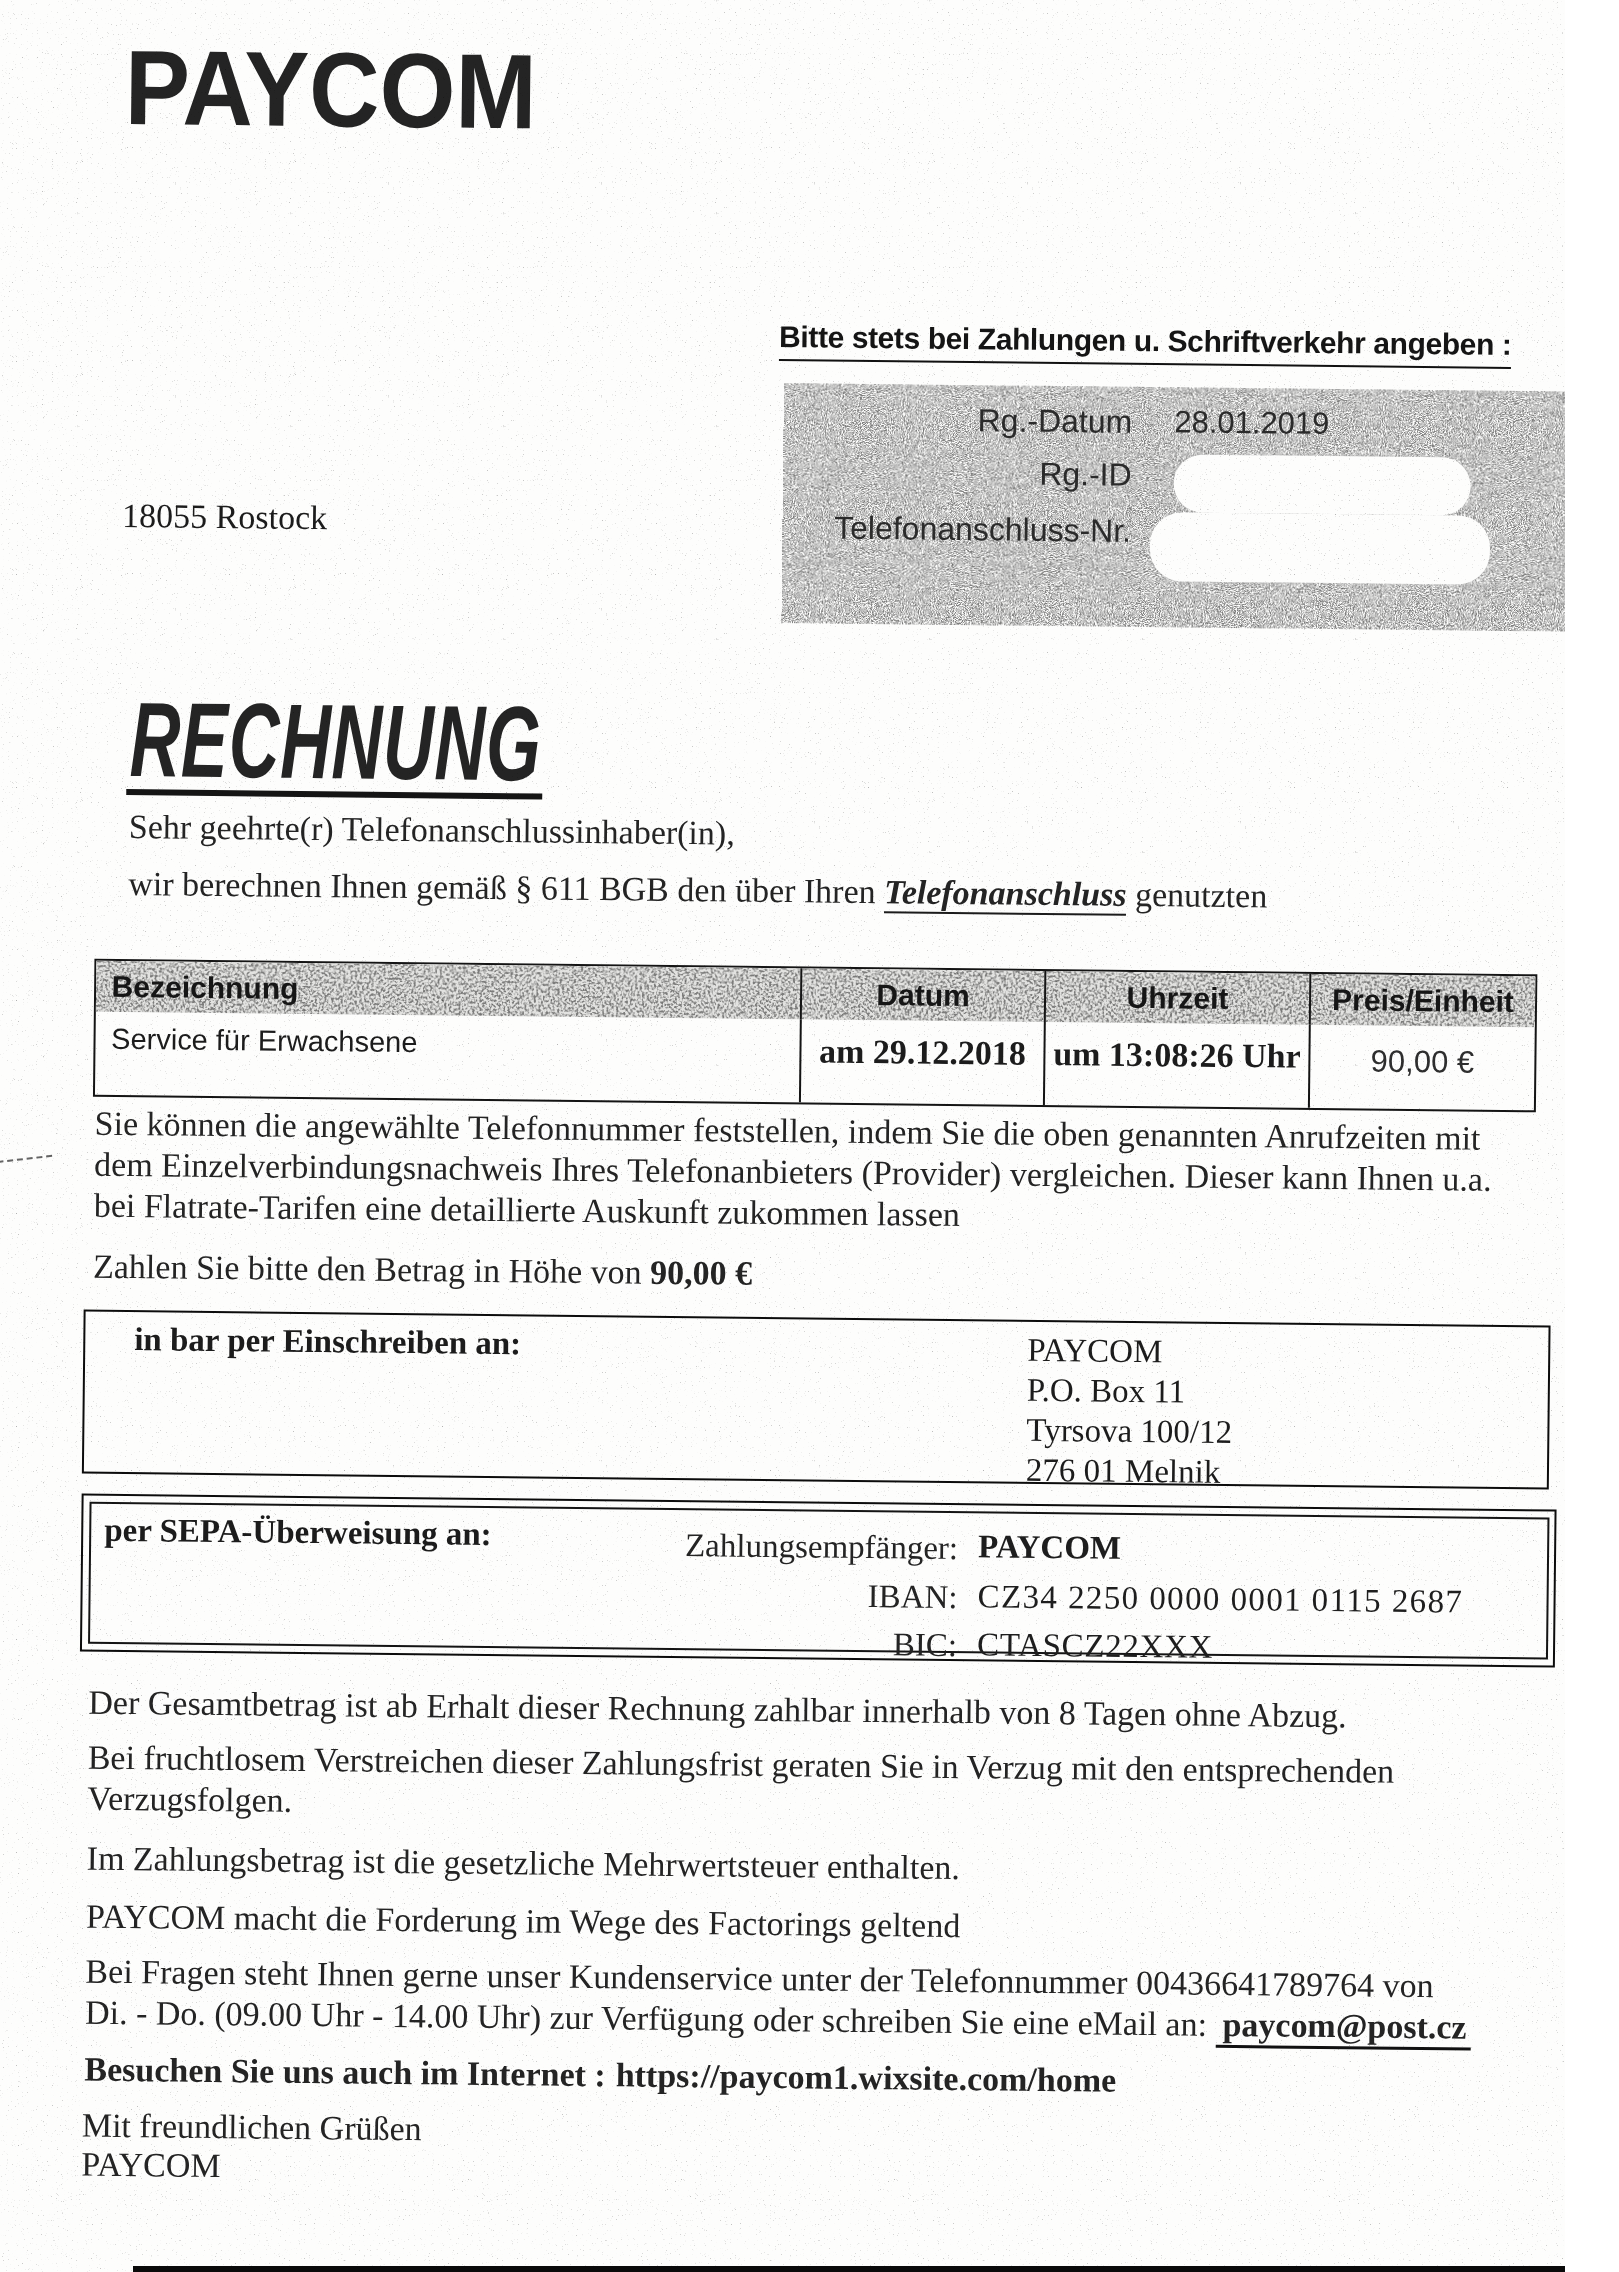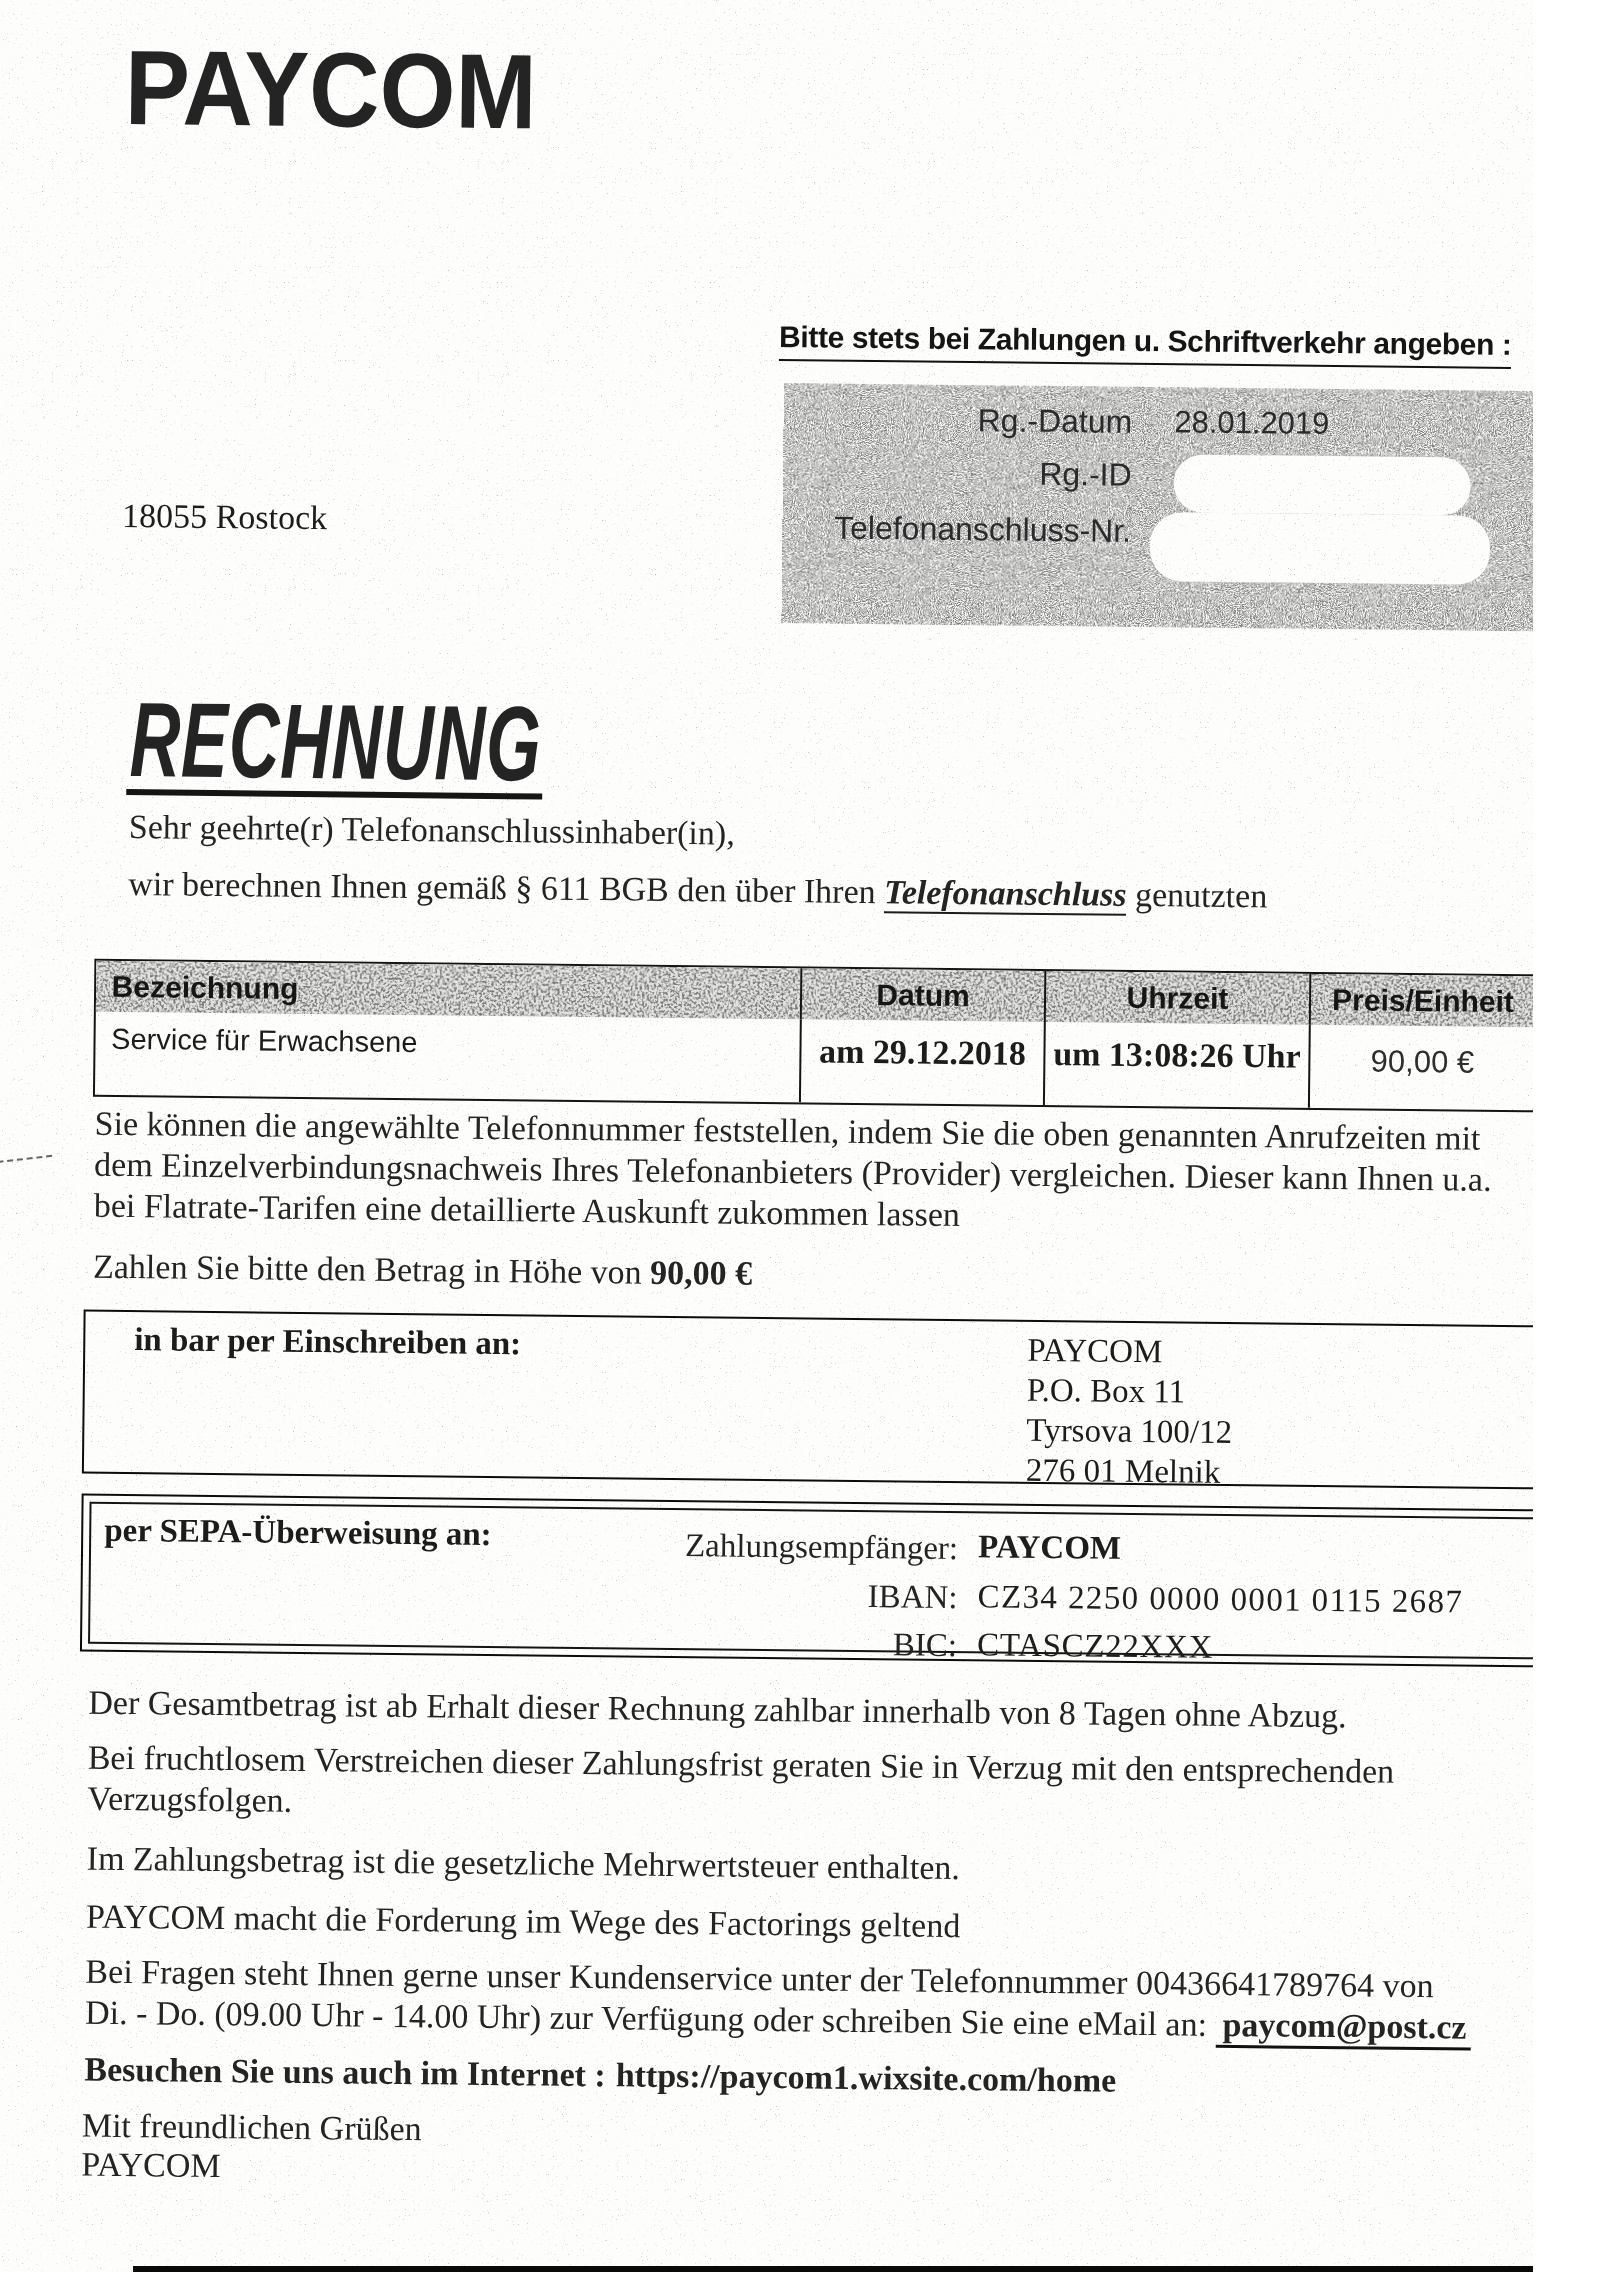--- a/index.html
+++ b/index.html
@@ -1,18 +1,18 @@
 <!DOCTYPE html>
 <html style="font-size:11.3px"><head>
 <meta charset="utf-8">
 <style>
   html,body{margin:0;padding:0;background:#ffffff;}
   #page{
     position:relative; width:1533px; height:2273px; background:#fdfdfc;
-    overflow:hidden; font-family:"Liberation Serif", serif; color:#1c1c1c;
+    overflow:hidden; font-family:"Liberation Serif", serif; color:#1c1c1c;padding-left:32px;
   }
   .abs{position:absolute;}
   #tilt{position:absolute; left:0; top:0; width:1619px; height:2273px;
         transform:rotate(0.62deg); transform-origin:778px -106px;}
   
   #logo{left:127px; top:41px; font-family:"Liberation Sans",sans-serif;
         font-weight:bold; font-size:106px; line-height:106px; letter-spacing:0px;
         transform:scaleX(0.92); transform-origin:left top; color:#242424;}
   #note{left:784px; top:320px; font-family:"Liberation Sans",sans-serif;
         font-weight:bold; font-size:30px; letter-spacing:-0.4px;

